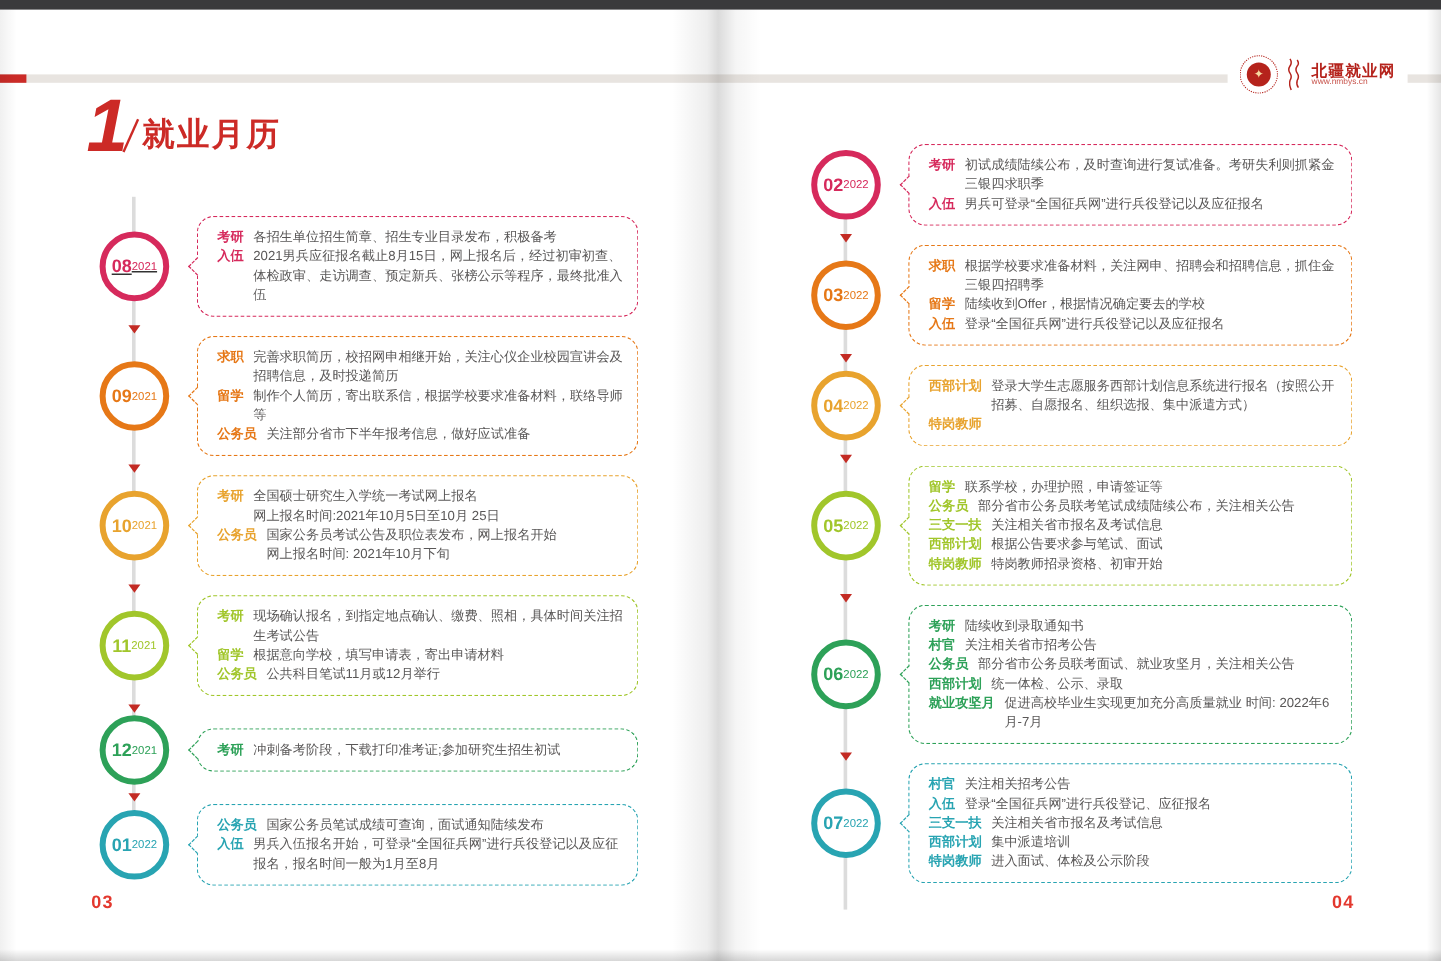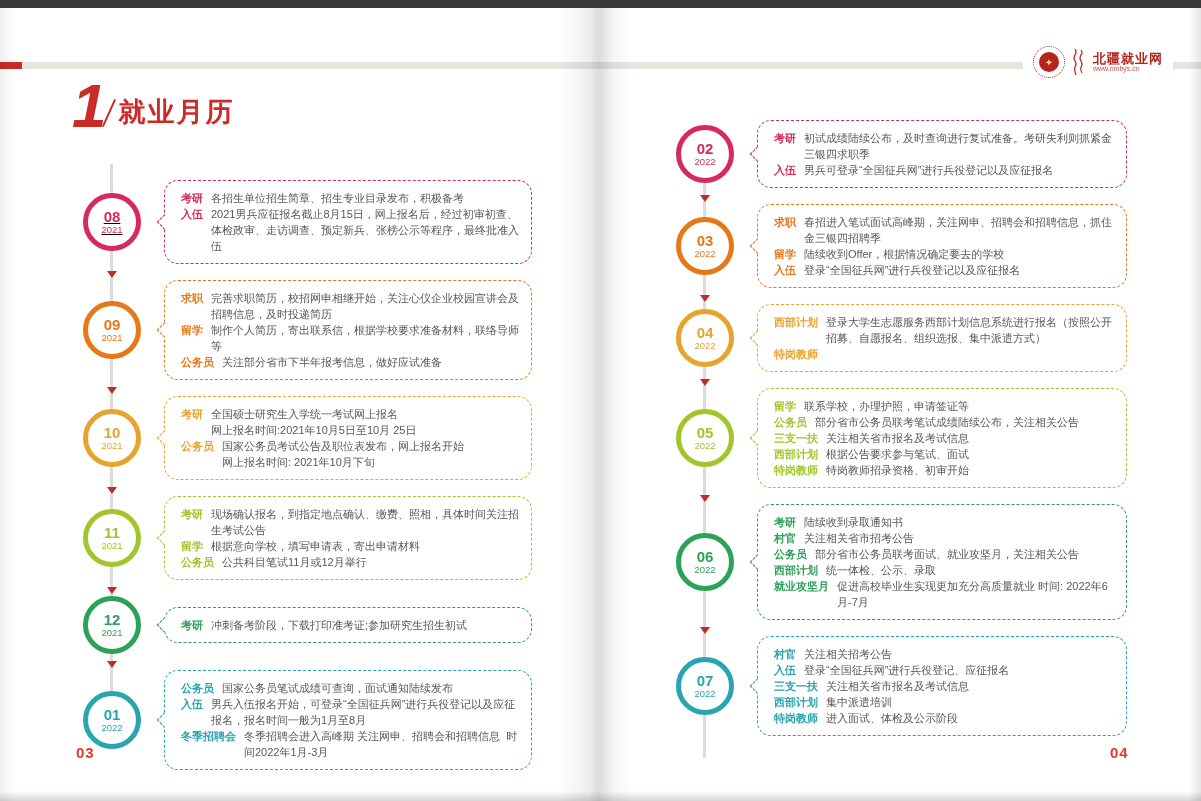--- a/index.html
+++ b/index.html
@@ -42,21 +42,21 @@
   #timeline-left  .tl-line { top:-16px; height:560px; }
   #timeline-right .tl-line { top:8px;  height:630px; }
 
   .entry { position:relative; z-index:1; margin-bottom:4px; }
   .tri-wrap { height:12px; width:100px; display:flex; align-items:center; justify-content:center; }
   .tri { width:0; height:0; border-left:5px solid transparent; border-right:5px solid transparent;
          border-top:7px solid #c32b24; }
   .row { display:flex; align-items:center; }
   .circle-col { width:100px; flex:none; display:flex; justify-content:center; }
   .circle { width:48px; height:48px; border-radius:50%; border:5px solid #999; background:#ffffff;
-            display:flex; flex-direction:column; align-items:center; justify-content:center;
+            display:flex; flex-direction:row; align-items:center; justify-content:center;
             box-shadow:0 0 0 2px #ffffff inset; }
   .month { font-size:15px; font-weight:bold; line-height:15px; }
   .year  { font-size:9.5px; line-height:11px;text-align:center; }
 
   .bubble { flex:1; position:relative; background:#ffffff; border:1.6px dashed #999;
             border-radius:14px; padding:9px 12px 9px 16px; margin-left:2px; }
   .tail { position:absolute; left:-6.5px; top:50%; width:10px; height:10px; background:#ffffff;
           border-left:1.6px dashed #999; border-bottom:1.6px dashed #999;
           transform:translateY(-50%) rotate(45deg); }
   .item { display:flex; font-size:11px; line-height:16px; color:#595757; }
@@ -246,24 +246,20 @@
           <div class="bubble" style="border-color: rgb(40, 164, 178);">
             <div class="tail" style="border-color: rgb(40, 164, 178);"></div>
             <div class="item">
               <div class="item-label" style="color: rgb(40, 164, 178);">公务员</div>
               <div class="item-text">国家公务员笔试成绩可查询，面试通知陆续发布</div>
             </div>
             <div class="item">
               <div class="item-label" style="color: rgb(40, 164, 178);">入伍</div>
               <div class="item-text">男兵入伍报名开始，可登录“全国征兵网”进行兵役登记以及应征报名，报名时间一般为1月至8月</div>
             </div>
-            <div class="item">
-              <div class="item-label" style="color: rgb(40, 164, 178);">冬季招聘会</div>
-              <div class="item-text">冬季招聘会进入高峰期 关注网申、招聘会和招聘信息  时间2022年1月-3月</div>
-            </div>
           </div>
         </div>
       </div>
     </div>
   <div class="timeline" id="timeline-right">
     <div class="tl-line"></div>
   <div class="entry">
         <div class="row">
           <div class="circle-col">
             <div class="circle" style="border-color: rgb(214, 42, 92);">
@@ -292,21 +288,21 @@
           <div class="circle-col">
             <div class="circle" style="border-color: rgb(230, 120, 23);">
               <div class="month" style="color: rgb(230, 120, 23);">03</div>
               <div class="year" style="color: rgb(230, 120, 23);">2022</div>
             </div>
           </div>
           <div class="bubble" style="border-color: rgb(230, 120, 23);">
             <div class="tail" style="border-color: rgb(230, 120, 23);"></div>
             <div class="item">
               <div class="item-label" style="color: rgb(230, 120, 23);">求职</div>
-              <div class="item-text">春招进入笔试面试高峰期，关注网申、招聘会和招聘信息，抓住金三银四招聘季</div>
+              <div class="item-text">根据学校要求准备材料，关注网申、招聘会和招聘信息，抓住金三银四招聘季</div>
             </div>
             <div class="item">
               <div class="item-label" style="color: rgb(230, 120, 23);">留学</div>
               <div class="item-text">陆续收到Offer，根据情况确定要去的学校</div>
             </div>
             <div class="item">
               <div class="item-label" style="color: rgb(230, 120, 23);">入伍</div>
               <div class="item-text">登录“全国征兵网”进行兵役登记以及应征报名</div>
             </div>
           </div>

